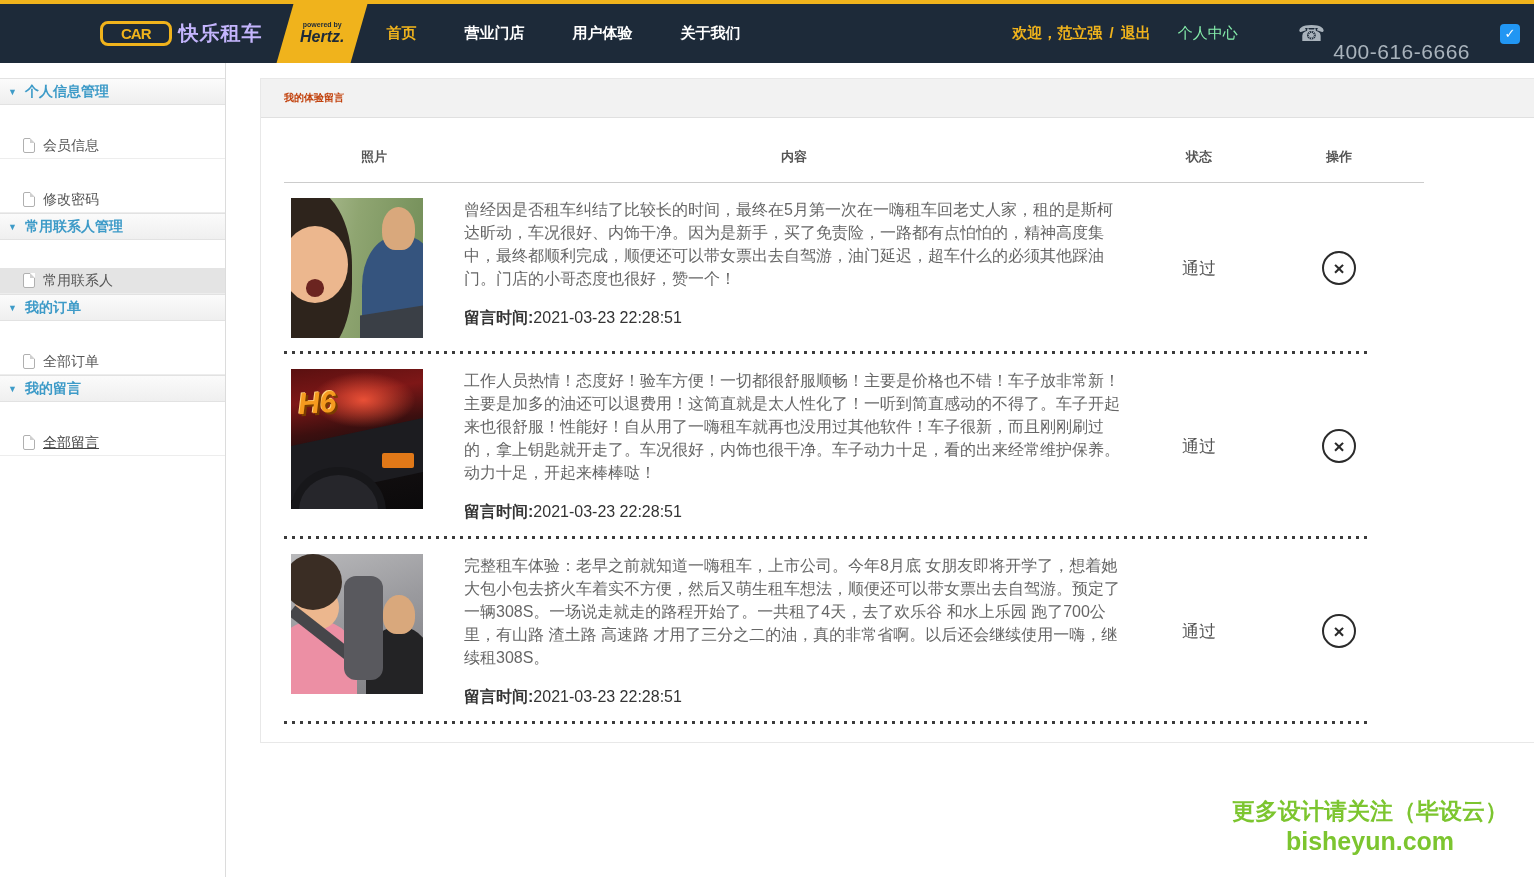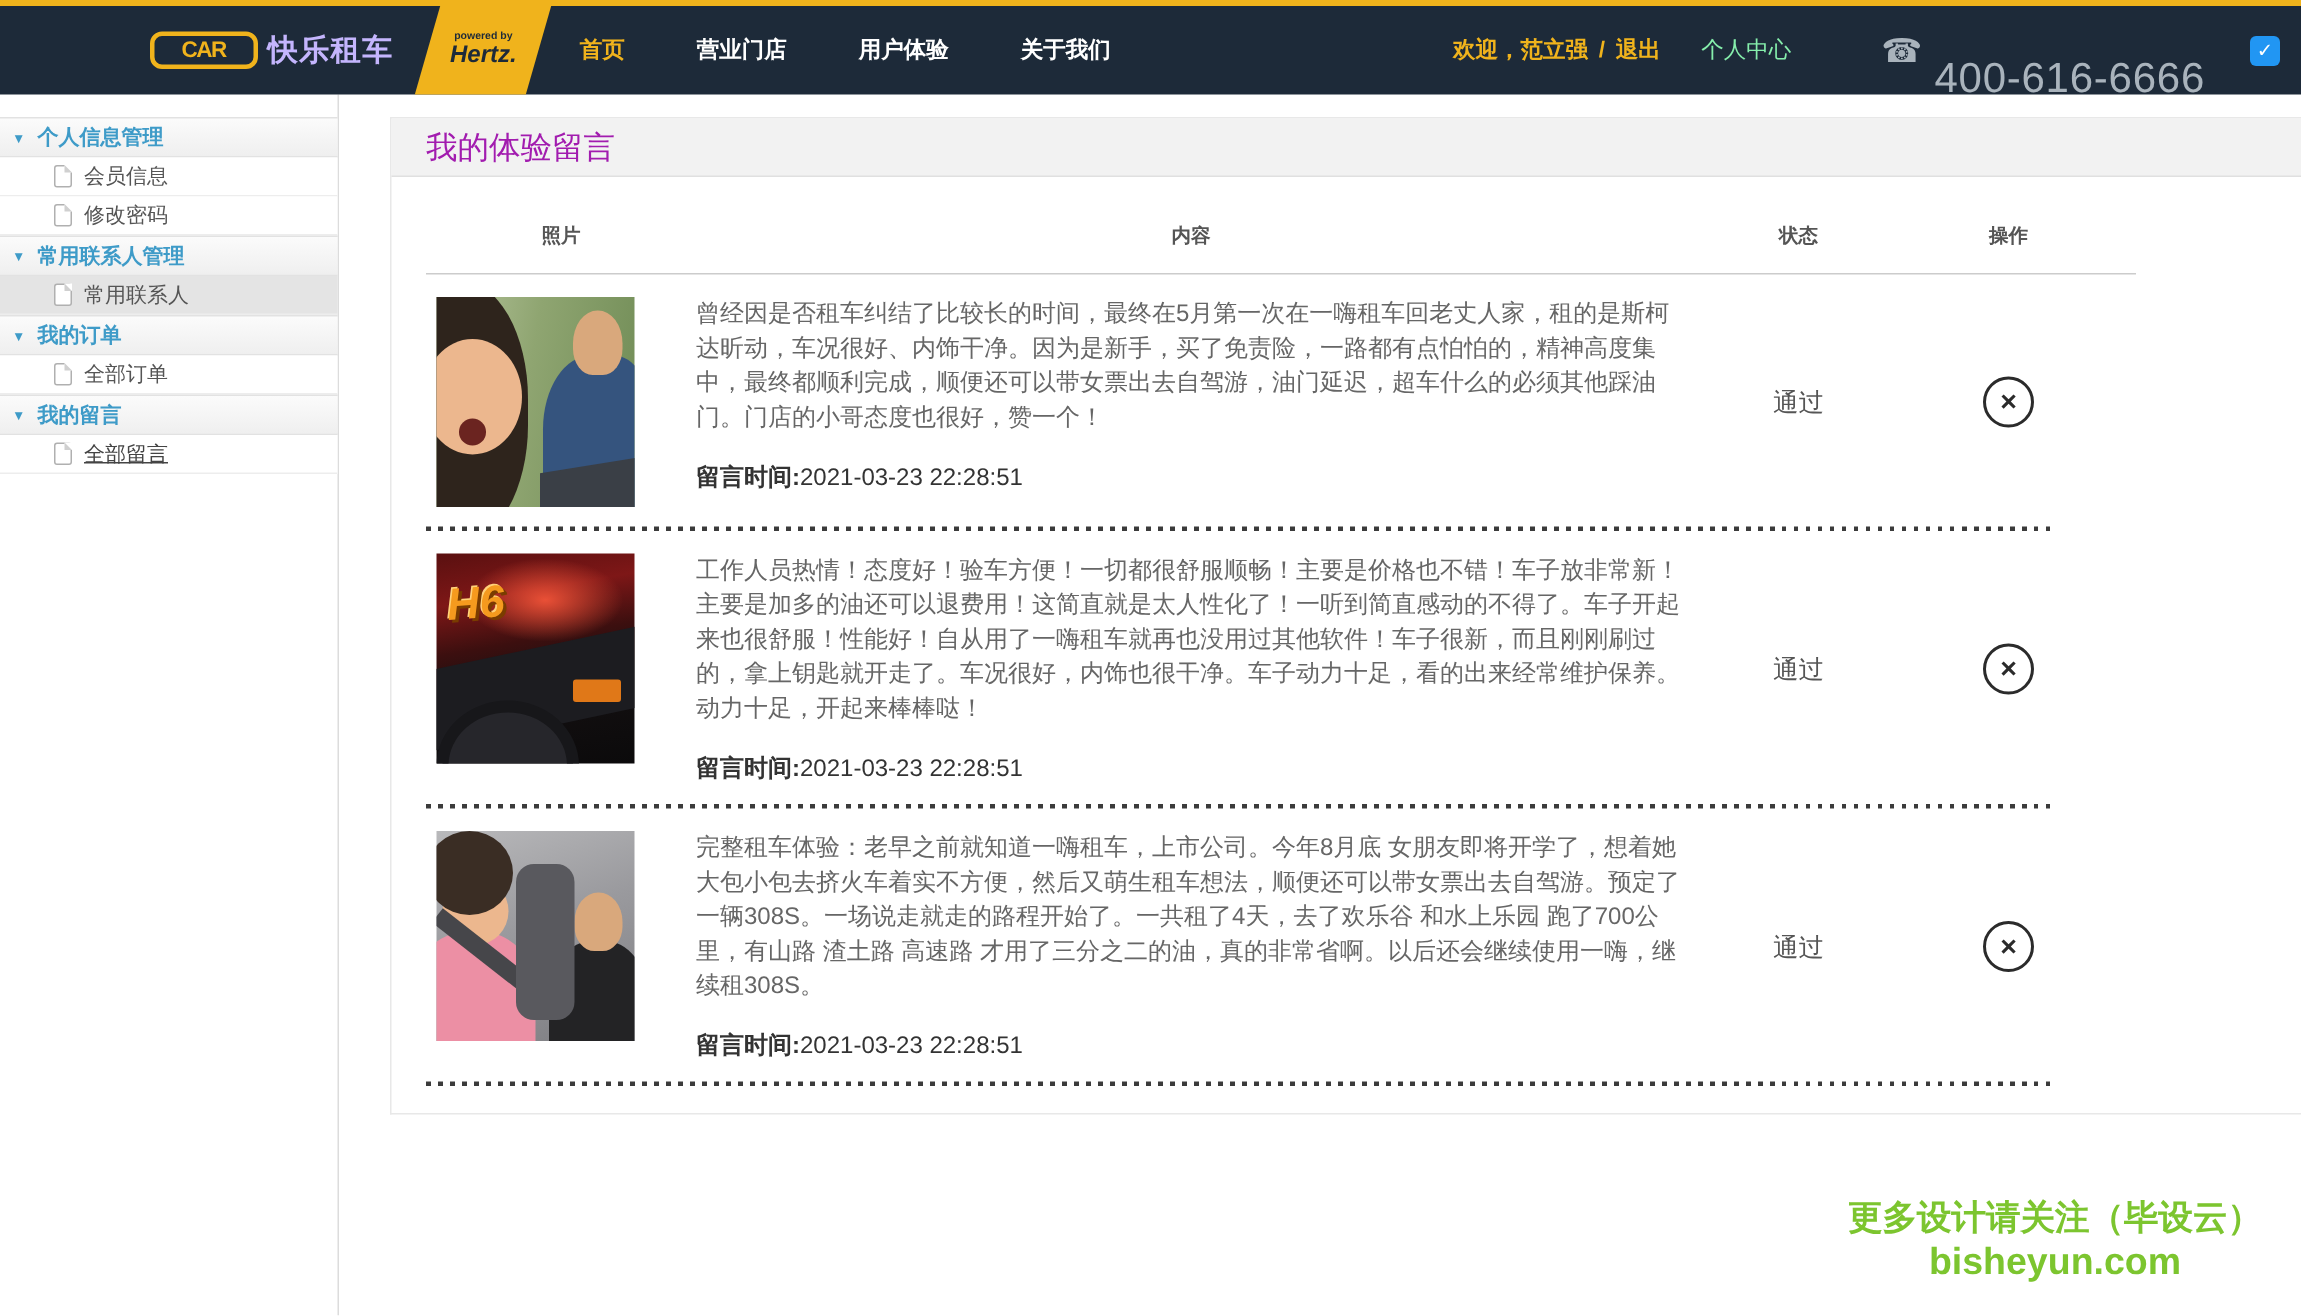--- a/index.html
+++ b/index.html
@@ -22,49 +22,49 @@
   .hertz-big { font-size:16px; font-weight:900; font-style:italic; display:block; }
   .nav-menu { display:flex; margin-left:28px; gap:48px; }
   .nav-item { color:#fff; font-size:15px; font-weight:700; cursor:pointer; }
   .nav-item.active { color:#f0b31c; }
   .nav-right { margin-left:auto; display:flex; align-items:center; margin-right:14px; }
   .welcome { color:#f0b31c; font-size:15px; font-weight:700; }
   .welcome .slash { margin:0 3px; font-weight:900; }
   .personal-center { color:#86efac; font-size:15px; margin-left:27px; cursor:pointer; }
   .phone-wrap { display:flex; align-items:center; margin-left:60px; color:#a9b3bc; }
   .phone-glyph { font-size:22px; margin-right:8px; }
-  .phone-number { font-size:28px; letter-spacing:.5px;margin-top:36px; }
+  .phone-number { font-size:21px; letter-spacing:.5px;margin-top:36px; }
   .check-box { width:20px; height:20px; background:#2196f3; border-radius:4px;
     margin-left:30px; color:#fff; font-size:13px; font-weight:700; display:flex;
     align-items:center; justify-content:center; cursor:pointer; }
 
   
   .page { display:flex; height:814px; }
   .sidebar { width:226px; border-right:1px solid #dcdcdc; padding-top:15px; flex:none; }
   .sb-group-header { height:27px; display:flex; align-items:center; padding-left:8px;
     background:linear-gradient(#fbfbfb,#efefef); border-top:1px solid #e2e2e2;
     border-bottom:1px solid #e2e2e2; cursor:pointer; }
   .sb-arrow { color:#3e9bc8; font-size:9px; margin-right:8px; }
   .sb-group-title { color:#3e9bc8; font-size:14px; font-weight:700; }
-  .sb-item { height:26px; display:flex; align-items:center; padding-left:36px;
-    border-bottom:1px solid #ededed; cursor:pointer; background:#fff; }
+  .sb-item { height:26px; display:flex; align-items:center; padding-left:23px;
+    border-bottom:1px solid #ededed; cursor:pointer; background:#fff;margin-top:28px; }
   .sb-item.selected { background:#e4e4e4; }
   .doc-icon { width:12px; height:15px; background:#fff; border:1px solid #b0b0b0;
     border-radius:2px; margin-right:8px; position:relative; flex:none; }
   .doc-icon:after { content:""; position:absolute; top:-1px; right:-1px; width:0; height:0;
     border-top:5px solid #fff; border-left:5px solid #d0d0d0; }
   .sb-item-label { color:#555; font-size:14px; }
   .sb-item.underlined .sb-item-label { text-decoration:underline; color:#444; }
 
   
   .main { flex:1; padding:15px 0 0 34px; }
   .panel { background:#fff; border:1px solid #e8e8e8; border-right:none; }
   .panel-header { height:39px; background:#f2f2f2; border-bottom:1px solid #e0e0e0;
     display:flex; align-items:center; padding-left:23px; }
-  .panel-title { font-size:21px; font-weight:400; color:#a21caf; }
+  .panel-title { font-size:10px; font-weight:700; color:#c2410c; }
   .panel-body { padding:30px 0 18px 23px; min-height:610px; }
 
   .t-head { display:flex; width:1140px; border-bottom:1px solid #ccc; padding-bottom:16px; }
   .t-head .th { font-size:13px; font-weight:700; color:#555; text-align:center; }
   .th-photo { width:180px; } .th-content { width:660px; }
   .th-status { width:150px; } .th-op { width:130px; }
 
   .t-row { display:flex; width:1140px; padding-top:15px; align-items:stretch; }
   .row-sep { width:1087px; height:3px; margin-top:13px;
     background:repeating-linear-gradient(90deg,#3b3b3b 0 3px,transparent 3px 8px); }

